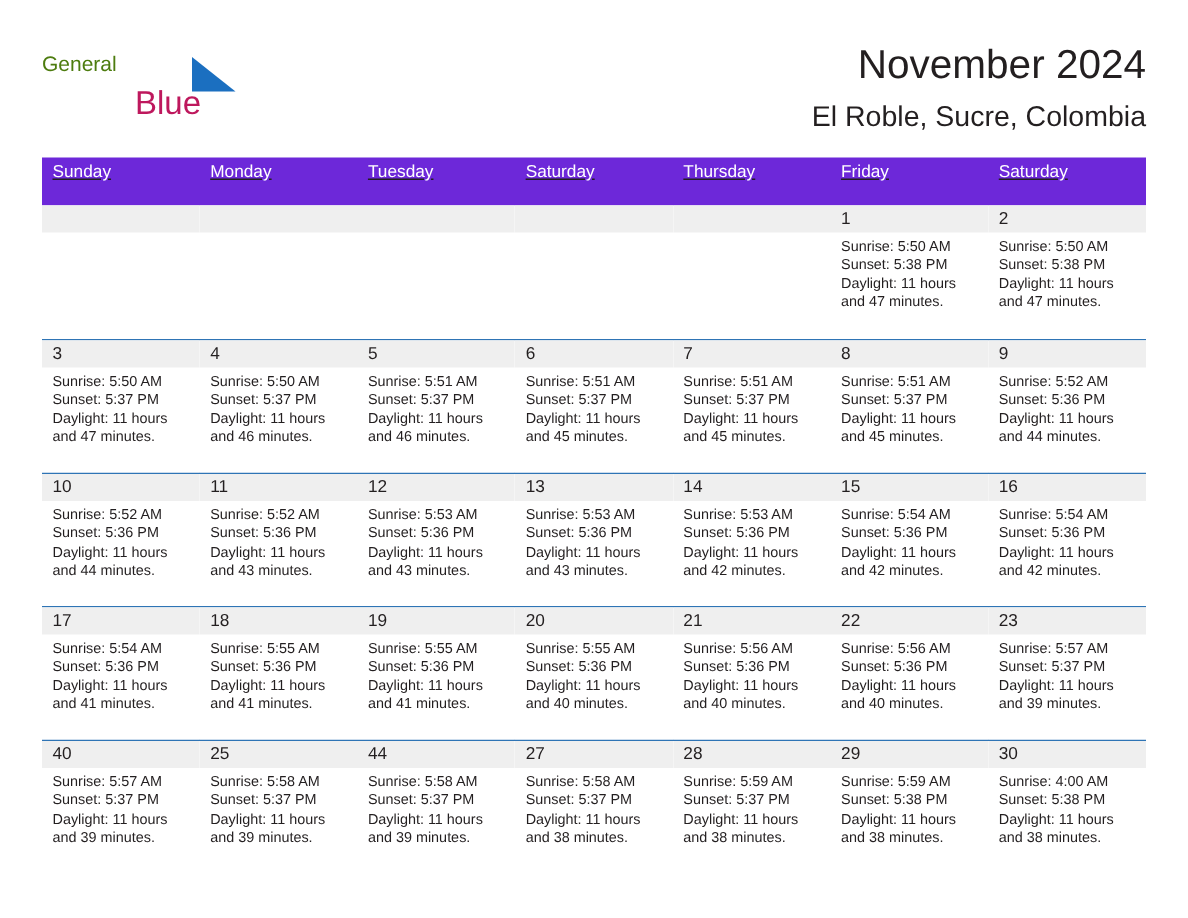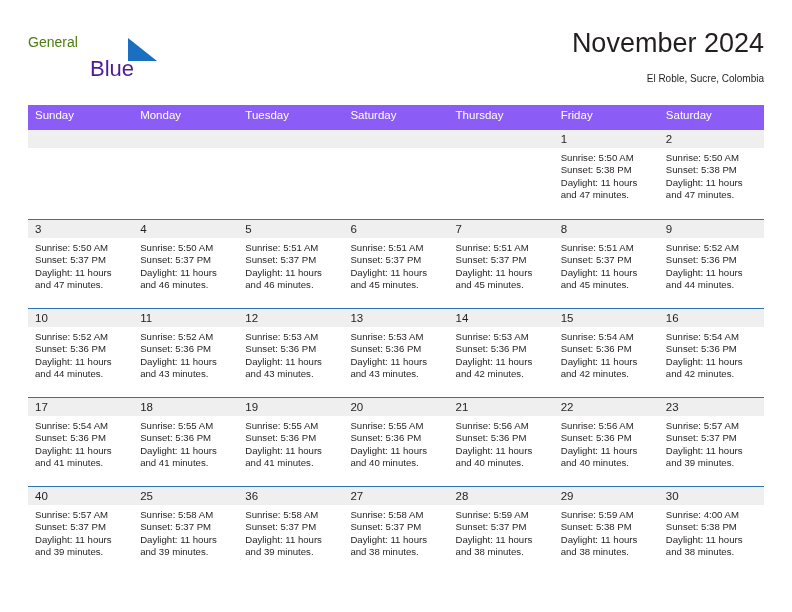--- a/index.html
+++ b/index.html
@@ -43,21 +43,21 @@
     font-size: 14px;
     letter-spacing: 0px;
     color: #4d7c0f;
     font-family: "Liberation Sans", sans-serif;
   }
   .logo-blue {
     position: absolute;
     left: 62px;
     top: 22px;
     font-size: 22px;
-    color: #4c1d95;
+    color: #be185d;
     font-family: "Liberation Sans", sans-serif;
   }
   .logo-mark {
     position: absolute;
     left: 98px;
     top: 3px;
     width: 32px;
     height: 26px;
   }
 
@@ -69,38 +69,39 @@
     margin-left: 28px;
   }
   .cal-title {
     font-size: 27px;
     font-weight: normal;
     color: #231f20;
     line-height: 34px;
     white-space: nowrap;
   }
   .cal-subtitle {
-    font-size: 10px;
+    font-size: 19px;
     color: #231f20;
     line-height: 22px;
     margin-top: 8px;
     white-space: nowrap;
   }
 
   
   .calendar {
     position: absolute;
     left: 28px;
     top: 105px;
     width: 736px;
   }
   .weekhead {
     display: flex;
-    background: #8b5cf6;
-    height: 25px;
+    background: #6d28d9;
+    height: 32px;
+    text-decoration: underline;
   }
   .weekhead .hcell {
     flex: 1 1 0;
     color: #ffffff;
     font-size: 11.5px;
     line-height: 21px;
     padding-left: 7px;
     box-sizing: border-box;
     white-space: nowrap;
   }
@@ -518,21 +519,21 @@
           </div>
         <div class="dayinfo">
           <div>Sunrise: 5:58 AM</div>
           <div>Sunset: 5:37 PM</div>
           <div>Daylight: 11 hours</div>
           <div>and 39 minutes.</div>
         </div>
       </div>
       <div class="daycell">
         <div class="daynum-strip">
-            <div class="daynum">36</div>
+            <div class="daynum">44</div>
           </div>
         <div class="dayinfo">
           <div>Sunrise: 5:58 AM</div>
           <div>Sunset: 5:37 PM</div>
           <div>Daylight: 11 hours</div>
           <div>and 39 minutes.</div>
         </div>
       </div>
       <div class="daycell">
         <div class="daynum-strip">

